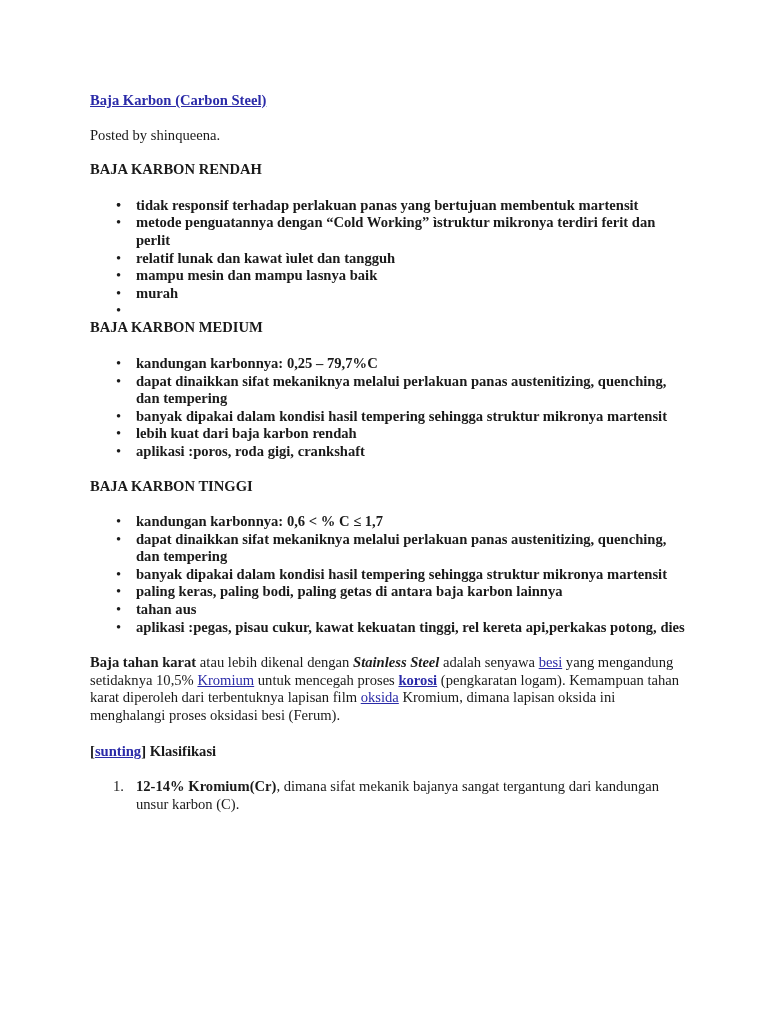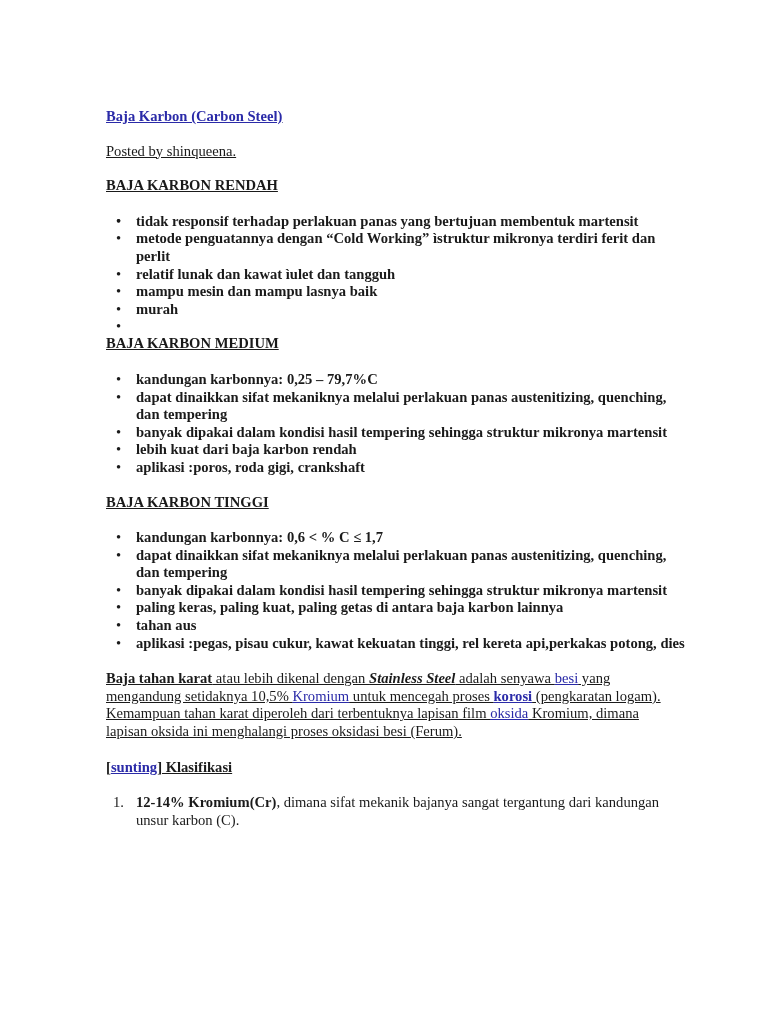--- a/index.html
+++ b/index.html
@@ -25,22 +25,21 @@
     }
     a.link {
       color: #2a2aa8;
       text-decoration: underline;
     }
     .title-link {
       font-weight: bold;
       color: #2a2aa8;
     }
     p {
-      margin: 16px;
-      text-decoration: underline;
+      margin: 0;
     }
     .posted {
       margin-top: 17px;
     }
     .section-heading {
       font-weight: bold;
       margin-top: 17px;
     }
     ul.bullets {
       list-style: none;
@@ -109,21 +108,21 @@
     <li><span class="bullet">•</span><span>banyak dipakai dalam kondisi hasil tempering sehingga struktur mikronya martensit</span></li>
     <li><span class="bullet">•</span><span>lebih kuat dari baja karbon rendah</span></li>
     <li><span class="bullet">•</span><span>aplikasi :poros, roda gigi, crankshaft</span></li>
   </ul>
 
   <p class="section-heading">BAJA KARBON TINGGI</p>
   <ul class="bullets">
     <li><span class="bullet">•</span><span>kandungan karbonnya: 0,6 &lt; % C ≤ 1,7</span></li>
     <li><span class="bullet">•</span><span>dapat dinaikkan sifat mekaniknya melalui perlakuan panas austenitizing, quenching, dan tempering</span></li>
     <li><span class="bullet">•</span><span>banyak dipakai dalam kondisi hasil tempering sehingga struktur mikronya martensit</span></li>
-    <li><span class="bullet">•</span><span>paling keras, paling kuat, paling getas di antara baja karbon lainnya</span></li>
+    <li><span class="bullet">•</span><span>paling keras, paling bodi, paling getas di antara baja karbon lainnya</span></li>
     <li><span class="bullet">•</span><span>tahan aus</span></li>
     <li><span class="bullet">•</span><span>aplikasi :pegas, pisau cukur, kawat kekuatan tinggi, rel kereta api,perkakas potong, dies</span></li>
   </ul>
 
   <p class="paragraph"><b>Baja tahan karat</b><span> atau lebih dikenal dengan </span><b><i>Stainless Steel</i></b><span> adalah senyawa </span><a class="link">besi</a><span> yang mengandung setidaknya 10,5% </span><a class="link">Kromium</a><span> untuk mencegah proses </span><a class="link"><b>korosi</b></a><span> (pengkaratan logam). Kemampuan tahan karat diperoleh dari terbentuknya lapisan film </span><a class="link">oksida</a><span> Kromium, dimana lapisan oksida ini menghalangi proses oksidasi besi (Ferum).</span></p>
 
   <p class="klasifikasi"><span>[</span><a class="link">sunting</a><span>]</span><span> Klasifikasi</span></p>
 
   <ol class="numbered">
     <li><span class="num">1.</span><b>12-14% Kromium(Cr)</b><span>, dimana sifat mekanik bajanya sangat tergantung dari kandungan unsur karbon (C).</span></li>

